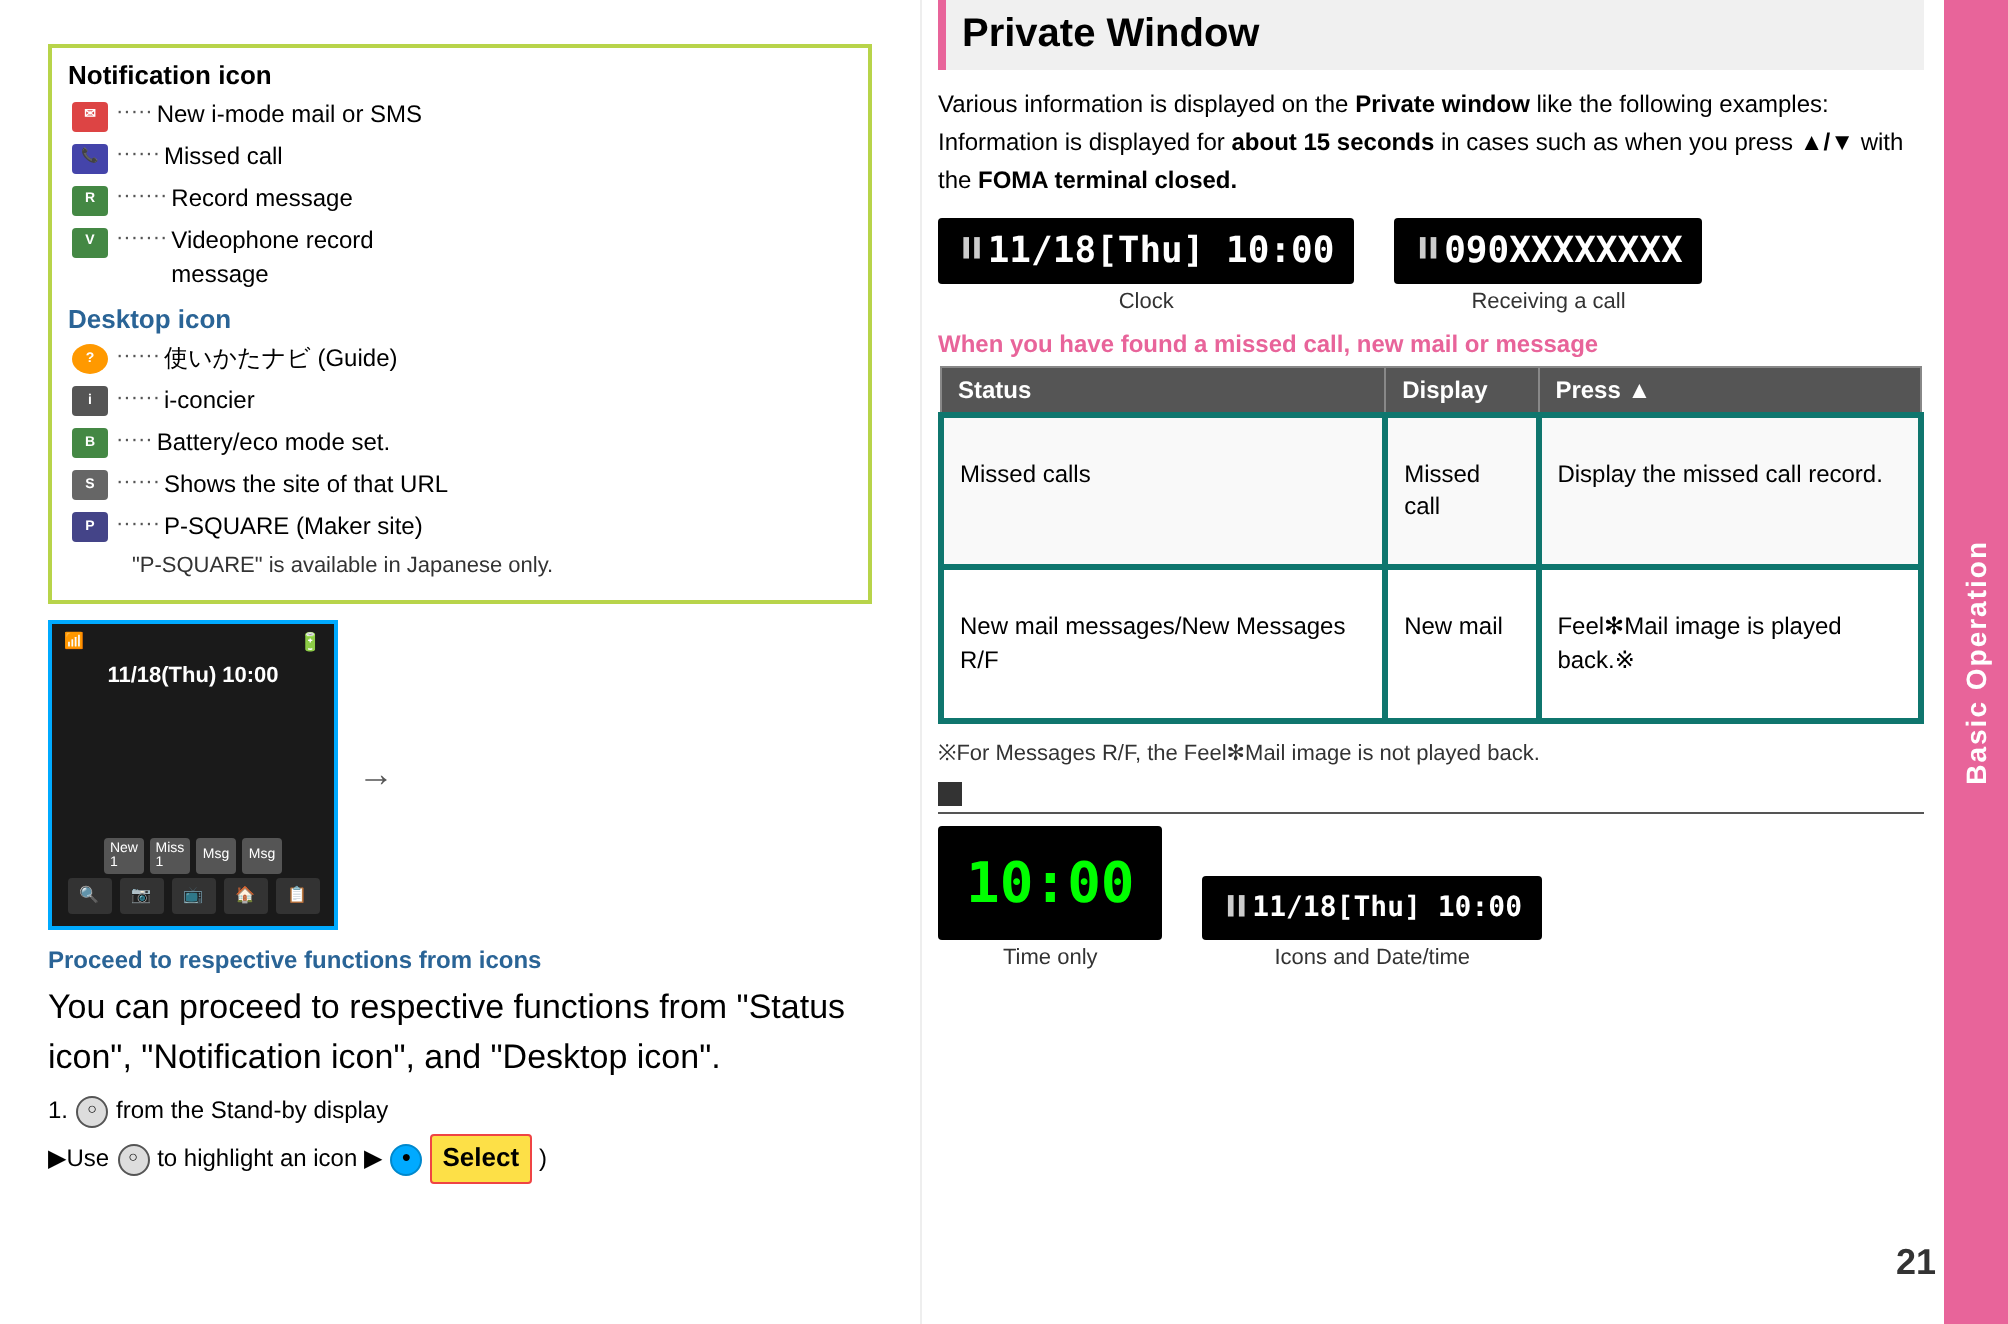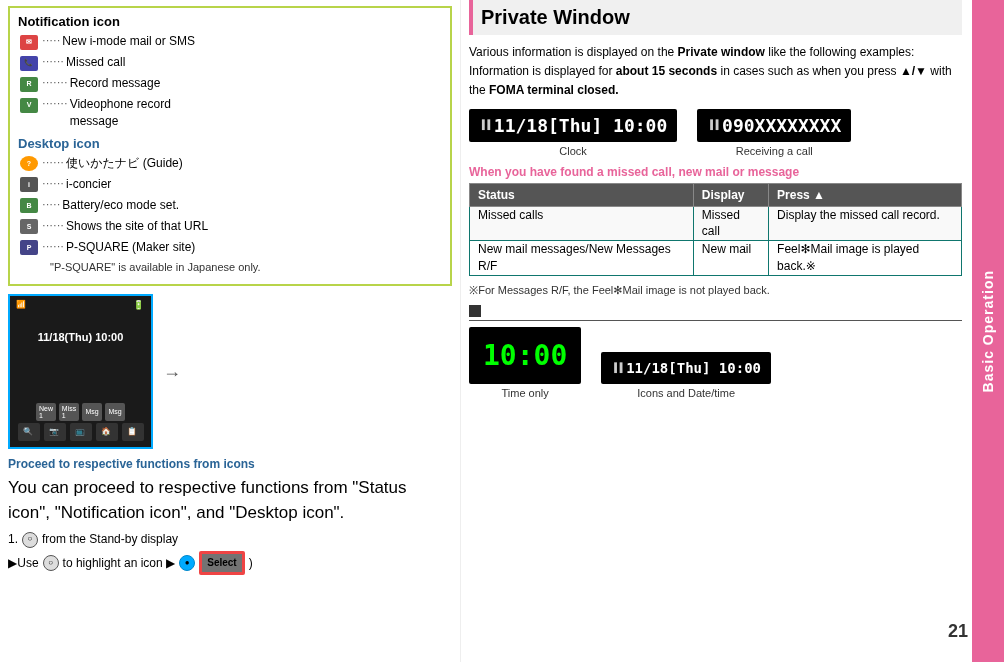--- a/index.html
+++ b/index.html
@@ -12,21 +12,21 @@
       overflow: hidden;
       background: #fff;
     }
 
     
     .left-panel {
       width: 460px;
       min-width: 460px;
       display: flex;
       flex-direction: column;
-      padding: 0;
+      padding: 16px;
     }
 
     
     .notification-box {
       border: 2px solid #b8d44a;
       margin: 6px 8px 0 8px;
       padding: 6px 8px;
       background: #fff;
     }
 
@@ -97,21 +97,21 @@
       align-items: center;
       justify-content: flex-start;
       padding: 4px;
       position: relative;
     }
 
     .phone-time-bar {
       color: #fff;
       font-size: 11px;
       text-align: center;
-      margin-top: 21px;
+      margin-top: 6px;
       font-weight: bold;
     }
 
     .phone-icons-row {
       display: flex;
       gap: 3px;
       margin-top: auto;
       margin-bottom: 2px;
     }
 
@@ -183,24 +183,24 @@
       display: inline-flex;
       align-items: center;
       justify-content: center;
       font-size: 8px;
       background: #ddd;
       flex-shrink: 0;
     }
 
     .select-btn {
       display: inline-block;
-      background: #737373;
-      border: 3px solid #ef4444;
+      background: #fde047;
+      border: 1px solid #ef4444;
       padding: 1px 5px;
-      font-size: 10px;
+      font-size: 13px;
       font-weight: bold;
       border-radius: 2px;
     }
 
     
     .right-panel {
       flex: 1;
       display: flex;
       flex-direction: column;
       padding: 0 10px 0 8px;
@@ -316,22 +316,22 @@
     .info-table th {
       background: #555;
       color: #fff;
       padding: 4px 8px;
       text-align: left;
       font-weight: bold;
       border: 1px solid #888;
     }
 
     .info-table td {
-      padding: 0 8px;
-      border: 1px solid #0f766e;
+      padding: 20px 8px;
+      border: 3px solid #0f766e;
       vertical-align: top;
       line-height: 1.4;
     }
 
     .info-table tr:nth-child(odd) td {
       background: #f9f9f9;
     }
 
     .footnote {
       font-size: 11px;

